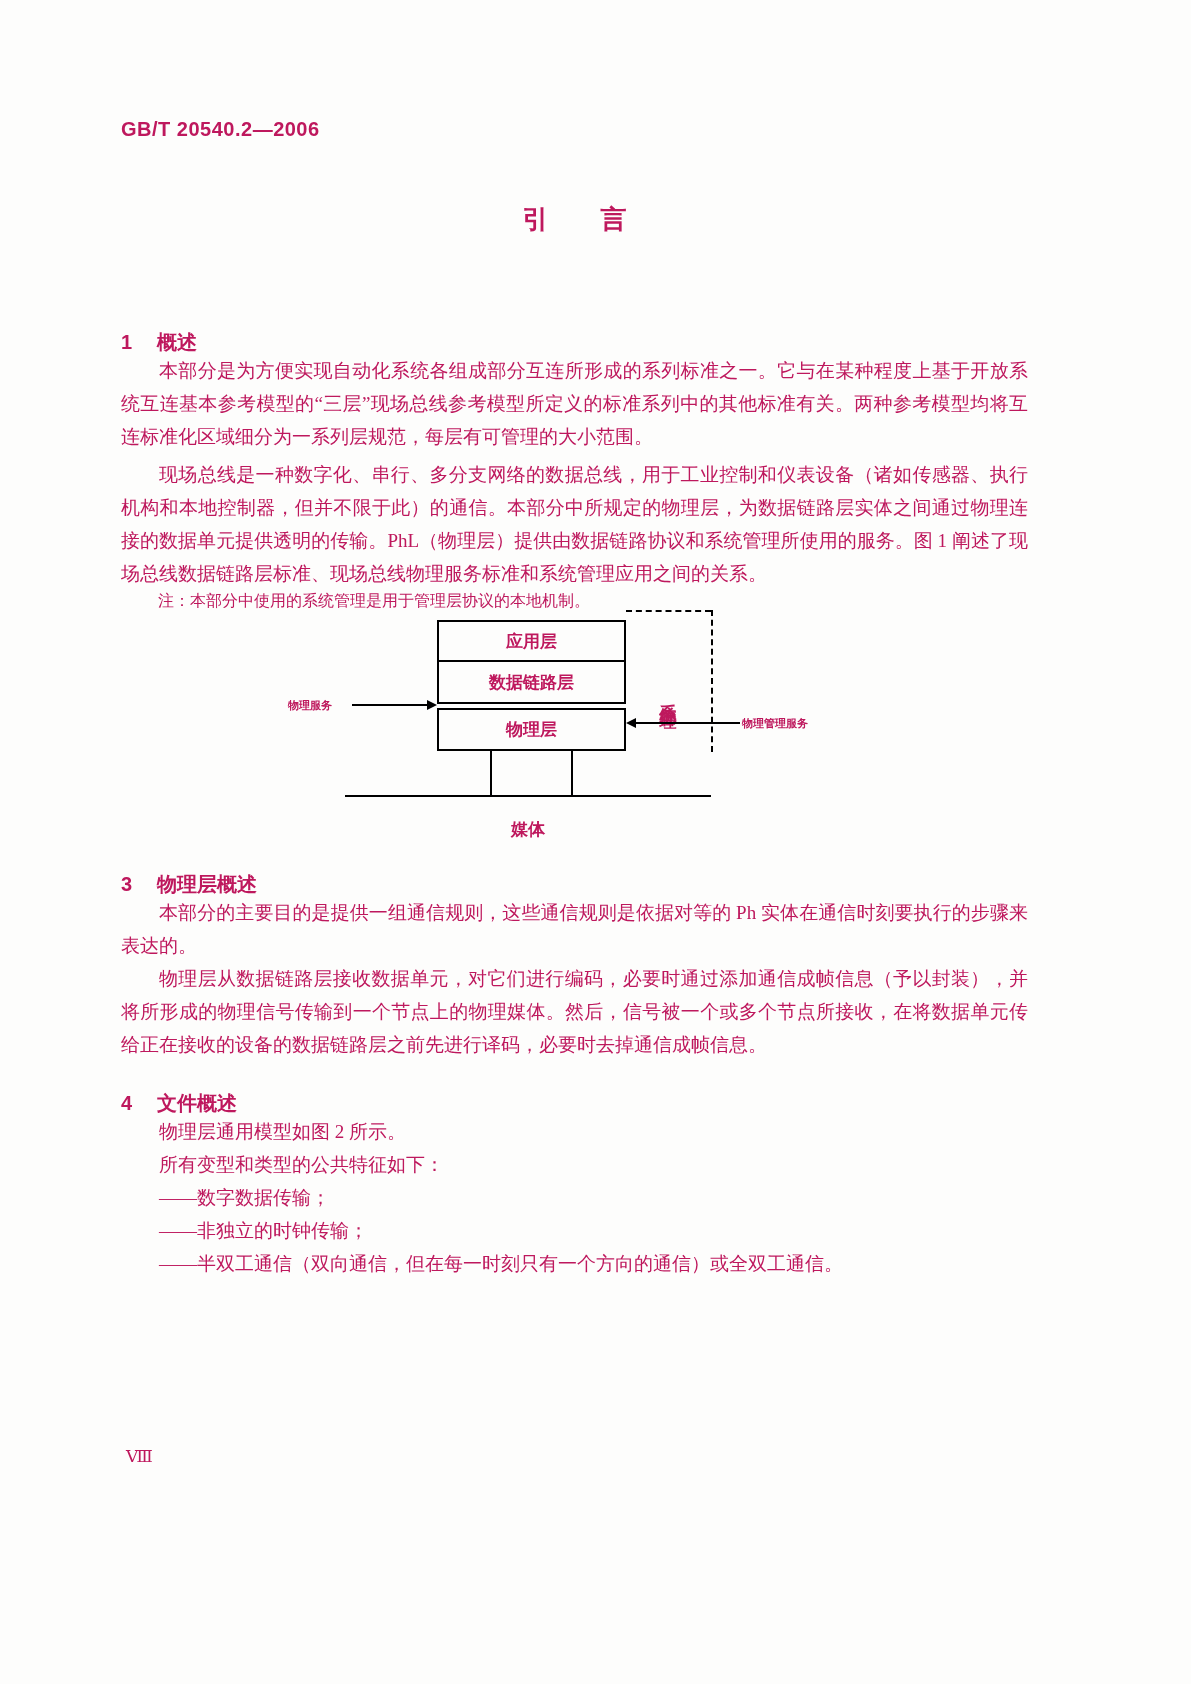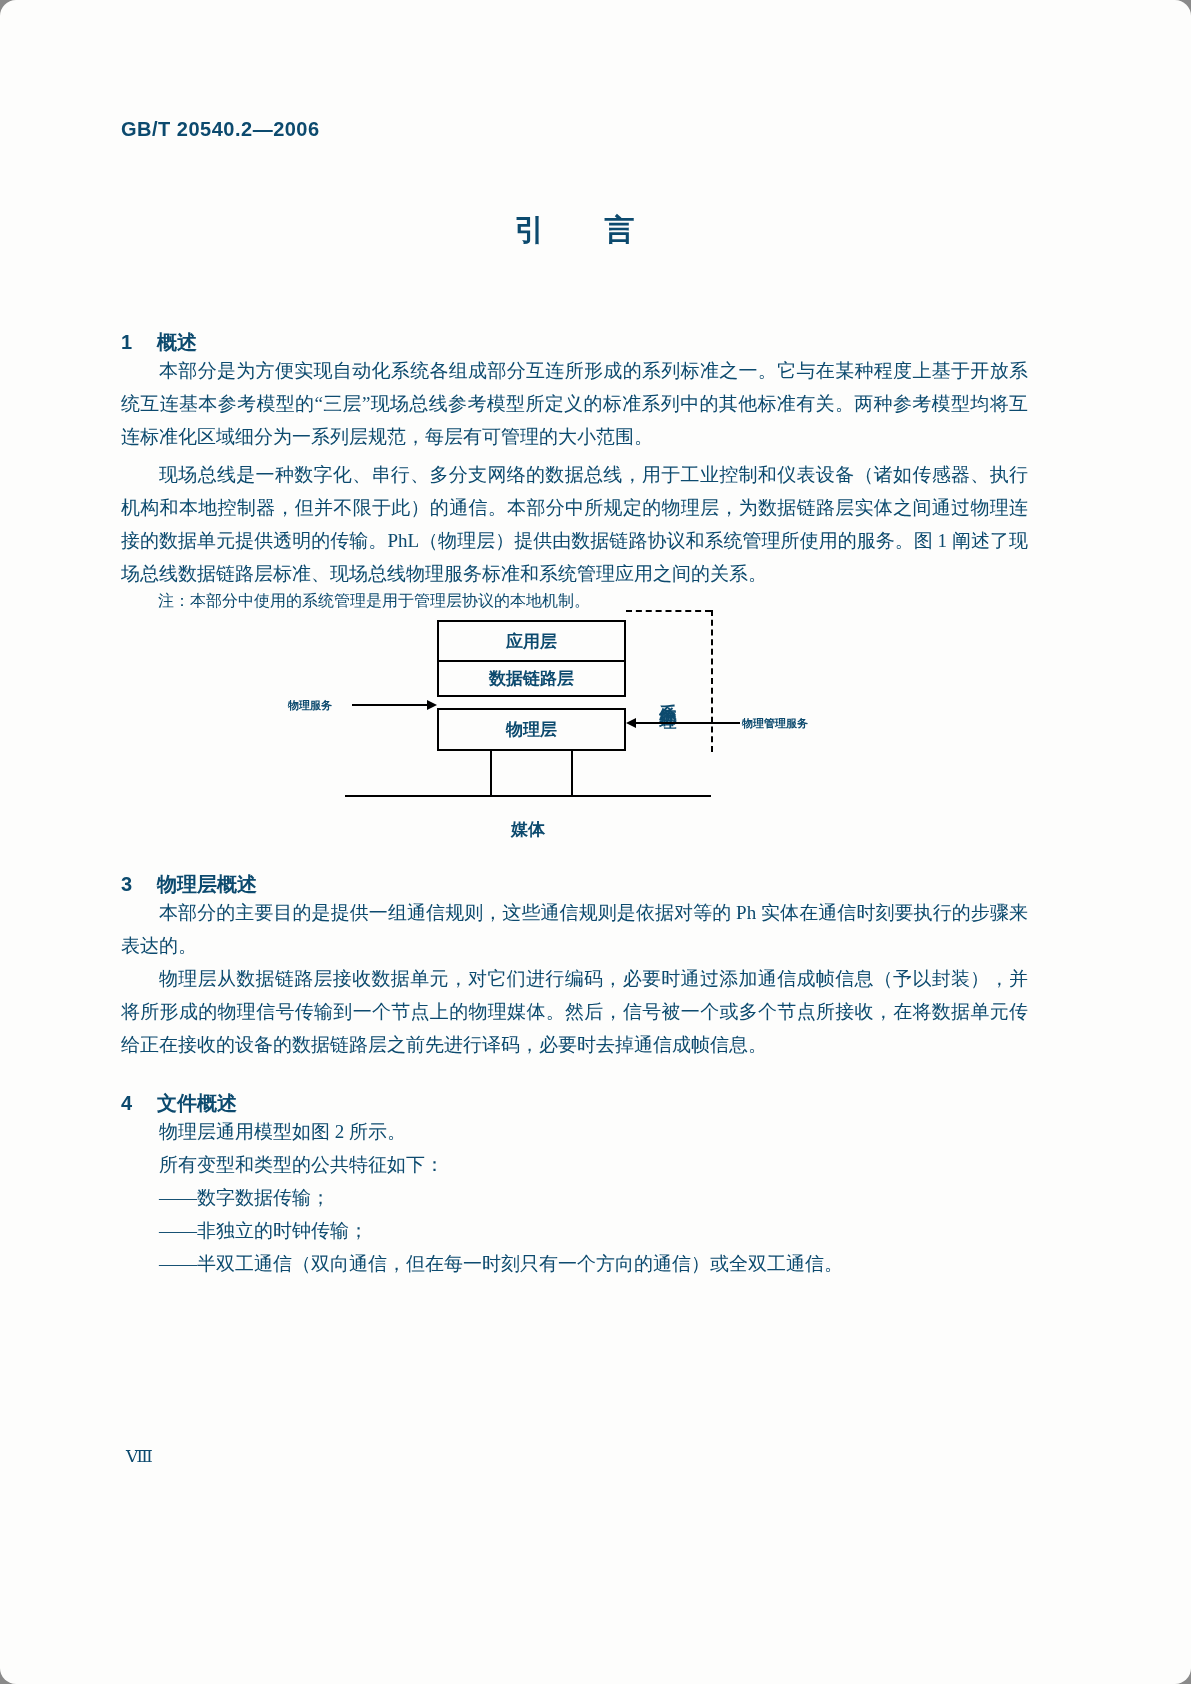--- a/index.html
+++ b/index.html
@@ -1,28 +1,28 @@
 <!DOCTYPE html>
 <html><head>
 <meta charset="utf-8">
 <style>
   html,body{margin:0;padding:0;background:#8a8a8a;}
   .page{
     position:relative;width:1191px;height:1684px;background:#fdfdfc;
-    font-family:"Liberation Serif","DejaVu Serif",serif;color:#0c4a6e;
-    margin:0 auto;overflow:hidden;border-radius:16px;
+    font-family:"Liberation Serif","DejaVu Serif",serif;color:#be185d;
+    margin:0 auto;overflow:hidden;
   }
   .doc-number{
     position:absolute;top:118px;left:121px;
     font-family:"Liberation Sans","DejaVu Sans",sans-serif;
     font-size:20px;font-weight:600;letter-spacing:.5px;
   }
   .title{
-    position:absolute;top:202px;left:121px;right:163px;margin:8px;
-    text-align:center;font-size:30px;font-weight:bold;
+    position:absolute;top:202px;left:121px;right:163px;margin:0;
+    text-align:center;font-size:26px;font-weight:bold;
     font-family:"Liberation Sans","DejaVu Sans",sans-serif;
   }
   .flow{position:absolute;top:330px;left:0;right:0;}
   .sec-h{
     margin:0 163px 0 121px;font-family:"Liberation Sans","DejaVu Sans",sans-serif;
     font-weight:bold;font-size:20px;line-height:24px;
   }
   .sec-h .num{display:inline-block;min-width:36px;}
   .mt16{margin-top:16px;}
   .mt14{margin-top:30px;}
@@ -38,21 +38,21 @@
   }
   
   .diagram{position:relative;height:252px;margin-top:-8px;}
   .diagram .box{
     position:absolute;left:437px;width:189px;box-sizing:border-box;
     border:2px solid #000;display:flex;align-items:center;justify-content:center;
     font-family:"Liberation Sans","DejaVu Sans",sans-serif;font-weight:bold;font-size:17px;
     background:#fdfdfc;
   }
   .box-app{top:16px;height:42px;}
-  .box-dll{top:56px;height:37px;}
+  .box-dll{top:56px;height:44px;}
   .box-phy{top:104px;height:43px;}
   .dash-h{position:absolute;top:6px;left:626px;width:85px;border-top:2px dashed #000;}
   .dash-v{position:absolute;top:6px;left:711px;height:142px;border-left:2px dashed #000;}
   .vlabel{
     position:absolute;left:656px;top:34px;height:116px;width:24px;
     writing-mode:vertical-rl;text-orientation:upright;letter-spacing:3px;
     font-family:"Liberation Sans","DejaVu Sans",sans-serif;font-weight:bold;font-size:17px;
     display:flex;align-items:center;justify-content:center;
   }
   .side-label{

